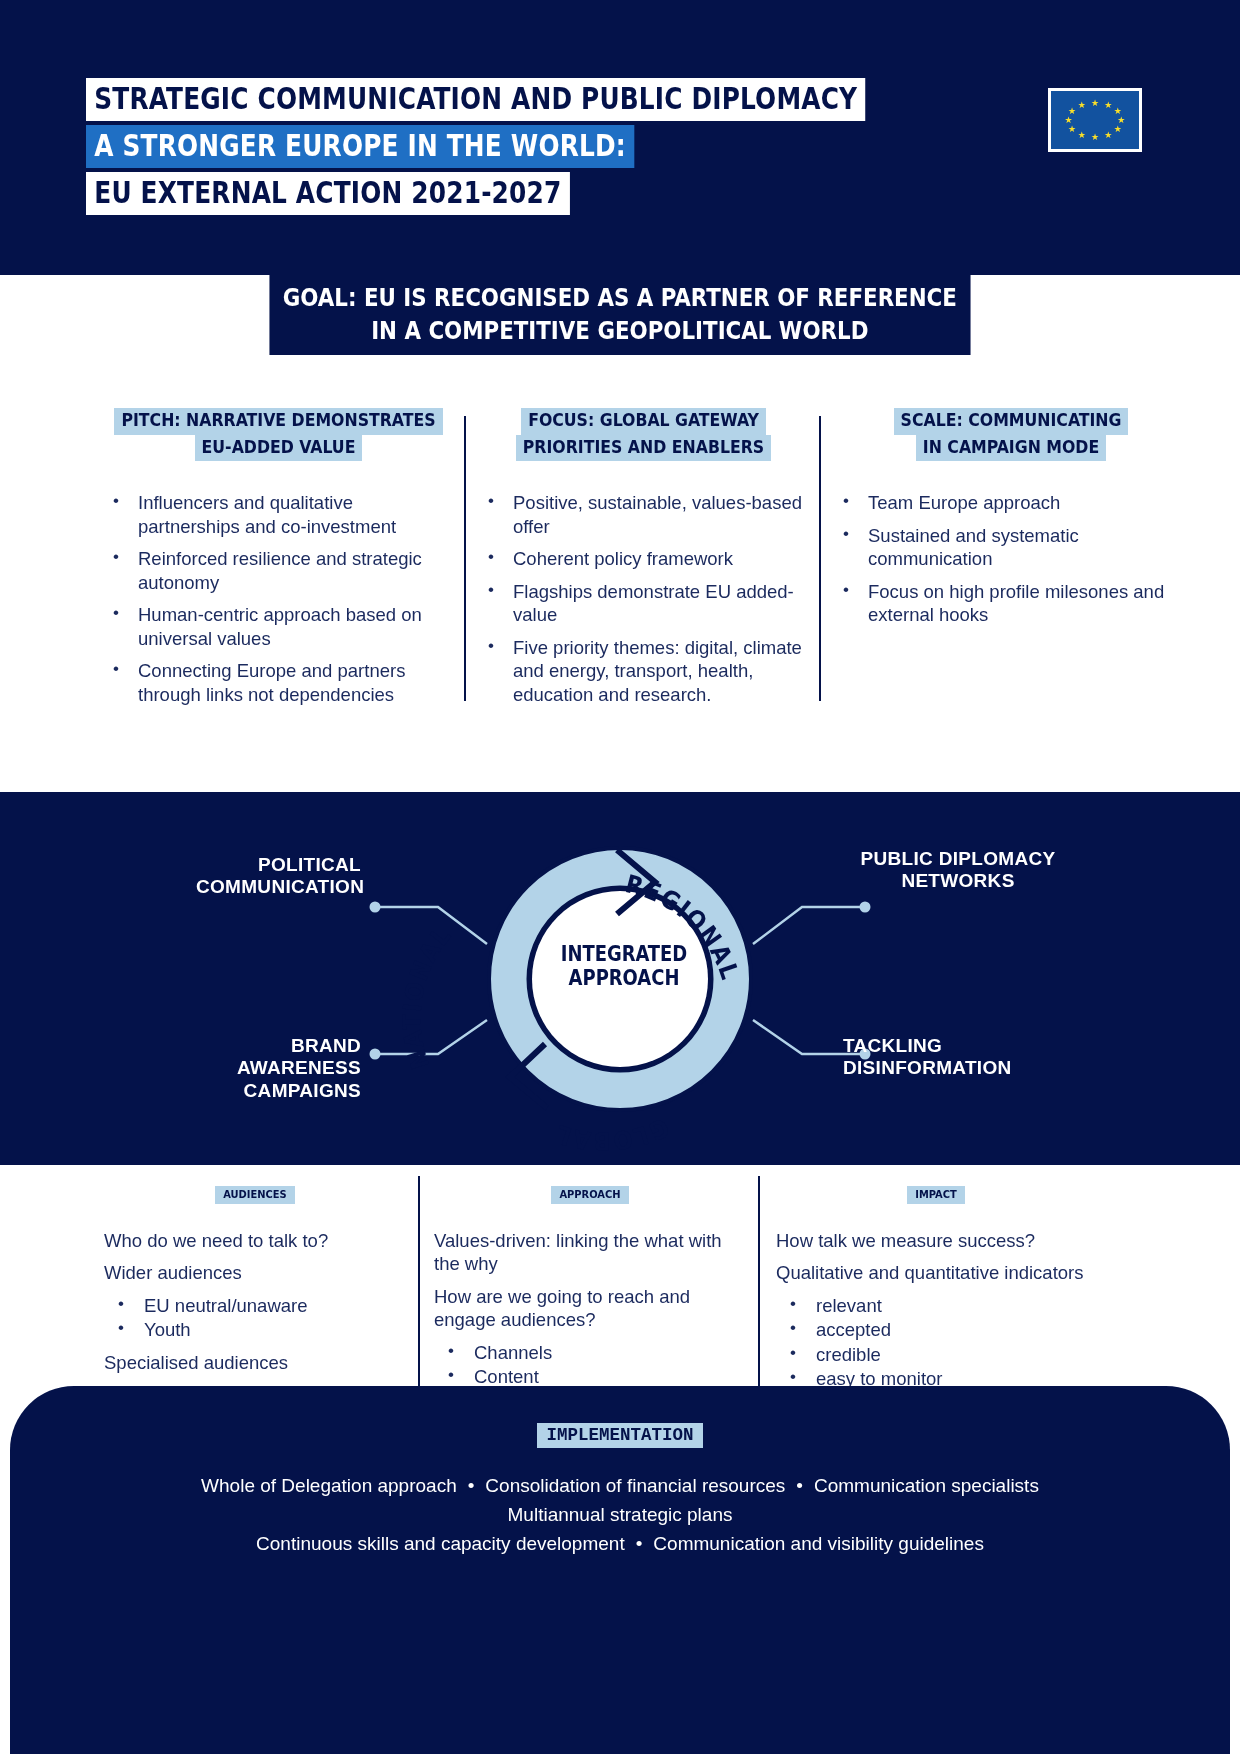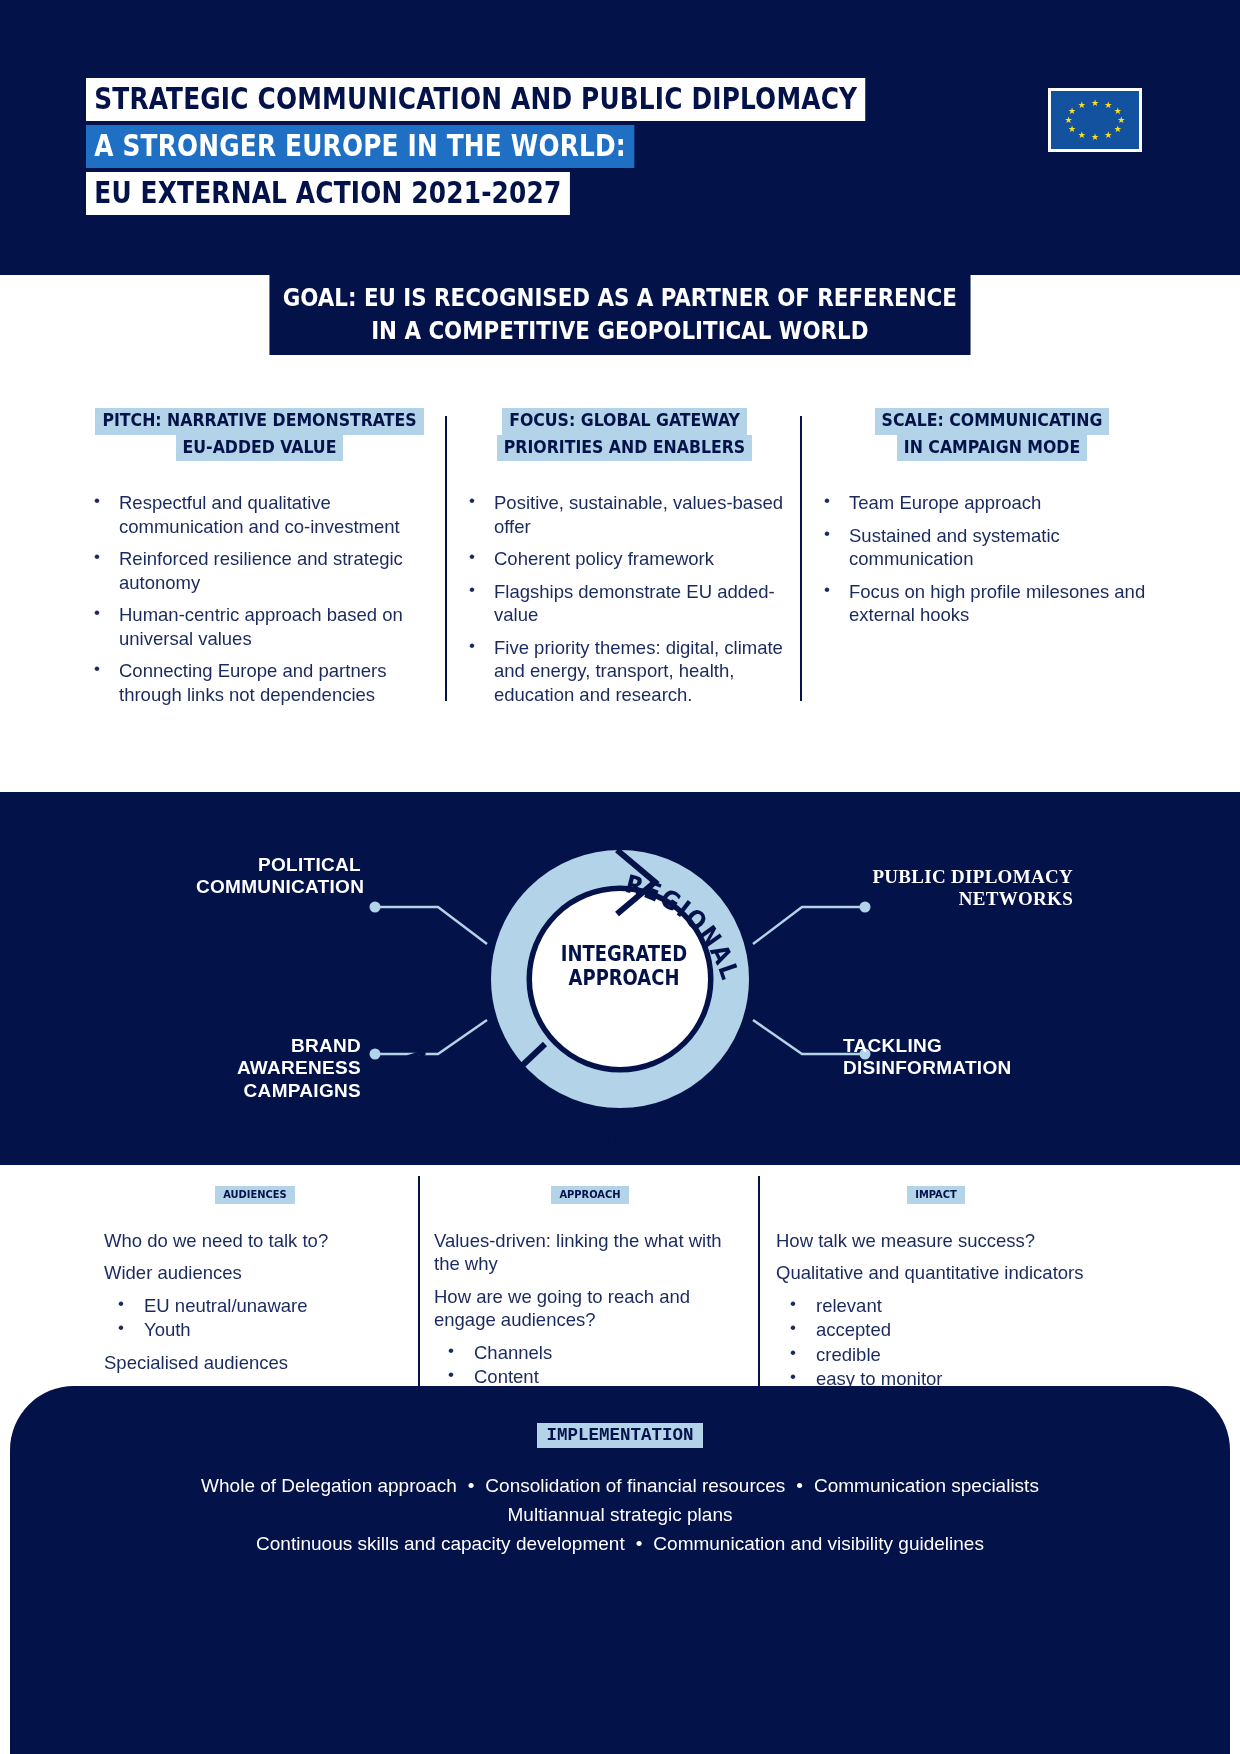--- a/index.html
+++ b/index.html
@@ -84,20 +84,21 @@
     line-height:1.32;
     text-align:center;
     padding:6px 14px 8px 14px;
     transform:scaleX(0.95);
   }
 
   
   .top-cols{
     position:absolute; left:0; top:408px; width:1240px; height:352px;
     display:flex;
+    padding-left:19px;
   }
   .col{
     position:relative;
     padding:0 14px;
   }
   .col.c1{ width:375px; }
   .col.c2{ width:355px; }
   .col.c3{ width:380px; }
   .col.c1{ margin-left:72px; }
   .divider{
@@ -145,21 +146,21 @@
   }
   .node-label{
     position:absolute;
     color:#ffffff;
     font-weight:bold;
     font-size:19px;
     line-height:1.18;
     letter-spacing:0.3px;
   }
   .nl-tl{ left:196px; top:62px; width:165px; text-align:right; }
-  .nl-tr{ left:843px; top:74px; width:230px; text-align:right;font-family:Liberation Serif, serif; }
+  .nl-tr{ left:843px; top:56px; width:230px; text-align:center; }
   .nl-bl{ left:176px; top:243px; width:185px; text-align:right; }
   .nl-br{ left:843px; top:243px; width:230px; text-align:left; }
   .center-text{
     position:absolute;
     left:556px; top:151px;
     width:136px;
     text-align:center;
     color:var(--navy);
     font-family:"DejaVu Sans Condensed","Liberation Sans Narrow","Liberation Sans", sans-serif;
     font-weight:bold;
@@ -268,21 +269,21 @@
 </div>
 
 <div class="top-cols">
 
   <div class="col c1">
     <div class="chip-head">
       <span>PITCH: NARRATIVE DEMONSTRATES</span><br>
       <span>EU-ADDED VALUE</span>
     </div>
     <ul class="bl">
-      <li>Respectful and qualitative communication and co-investment</li>
+      <li>Influencers and qualitative partnerships and co-investment</li>
       <li>Reinforced resilience and strategic autonomy</li>
       <li>Human-centric approach based on universal values</li>
       <li>Connecting Europe and partners through links not dependencies</li>
     </ul>
     <div class="divider"></div>
   </div>
 
   <div class="col c2">
     <div class="chip-head">
       <span>FOCUS: GLOBAL GATEWAY</span><br>

